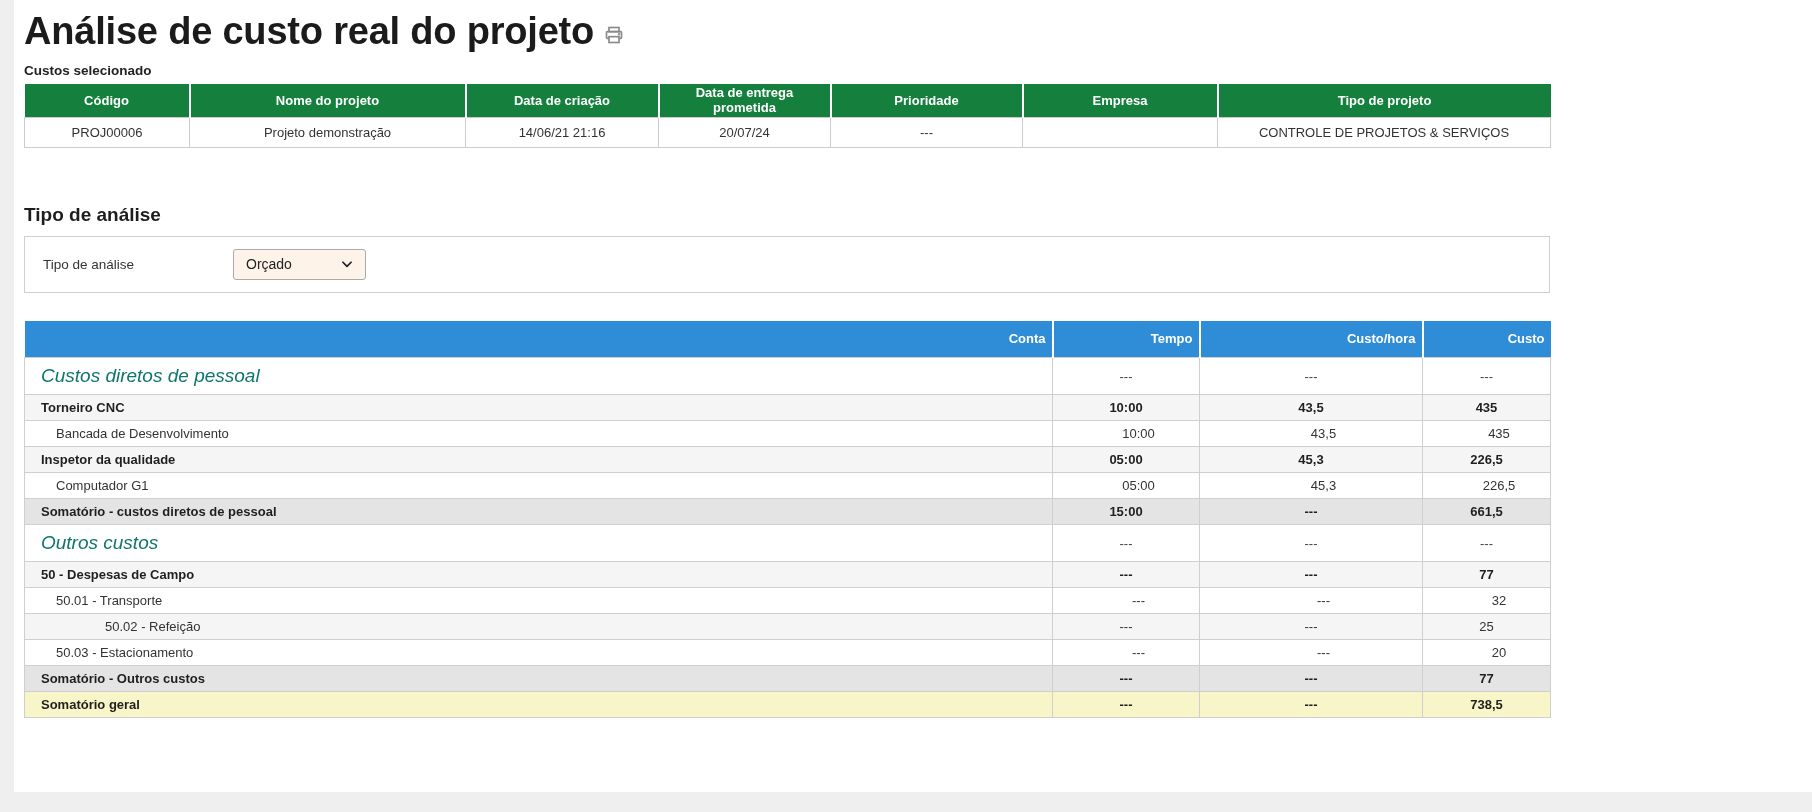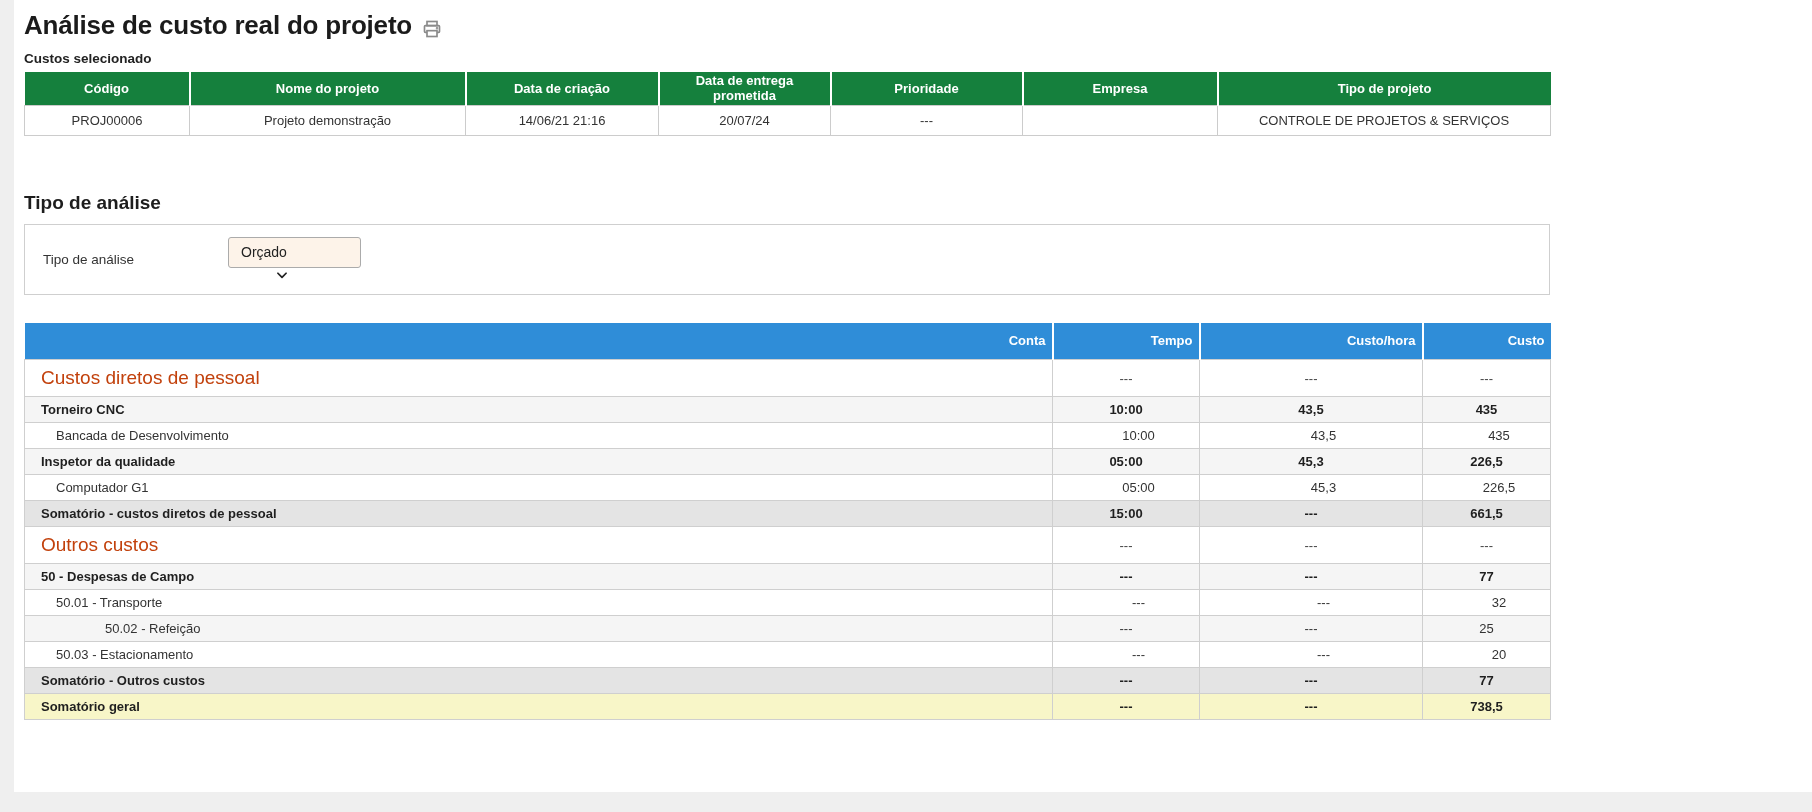--- a/index.html
+++ b/index.html
@@ -18,21 +18,21 @@
   }
   .content { width: 1526px; }
 
   .breadcrumb {
     font-size: 13px;
     color: #8f8f8f;
     margin: 2px 0 2px 0;
   }
   .title-row { display: flex; align-items: center; gap: 10px; margin: 2px 0 10px 0; }
   .page-title {
-    font-size: 26px;
+    font-size: 38px;
     font-weight: 700;
     color: #1b1b1b;
     margin: 0;
     letter-spacing: -0.2px;
   }
   .print-btn { background: none; border: none; padding: 0; cursor: pointer; line-height: 0; margin-top: 6px; }
 
   .section-label {
     font-size: 13.5px;
     font-weight: 700;
@@ -72,21 +72,21 @@
 
   
   .filter-box {
     border: 1px solid #cfcfcf;
     width: 1526px;
     padding: 12px 18px;
     display: flex;
     align-items: center;
   }
   .filter-label { font-size: 13.5px; color: #333; width: 185px; }
-  .select-wrap { display: flex; align-items: flex-start; flex-direction: column; }
+  .select-wrap { display: flex; align-items: flex-start; }
   .select-accent { width: 5px; background: #d2d2d2; }
   .select-ctl {
     -webkit-appearance: none;
     appearance: none;
     background: #fdf3e9;
     border: 1px solid #ababab;
     border-radius: 3px;
     font-family: "Liberation Sans", "DejaVu Sans", sans-serif;
     font-size: 14px;
     color: #222;
@@ -118,22 +118,23 @@
     font-size: 13px;
     color: #333;
     padding: 5px 6px;
     height: 21px;
   }
   .cost-table td.c-label { text-align: left; padding-left: 16px; }
   .cost-table td.c-num { text-align: center; }
 
   tr.row-section td { background: #fff; height: 37px; }
   tr.row-section td.c-label {
+    font-style: italic;
     font-size: 19px;
-    color: #c2410c;
+    color: #0f766e;
     font-weight: 400;
   }
   tr.row-section td.c-num { color: #444; }
 
   tr.row-parent td.c-label { font-weight: 700; color: #1f1f1f; }
   tr.row-parent td.c-num { font-weight: 700; color: #1f1f1f; }
 
   tr.row-child td.c-label { padding-left: 80px; color: #333; }
 
   tr.stripe td { background: #f5f5f5; }

